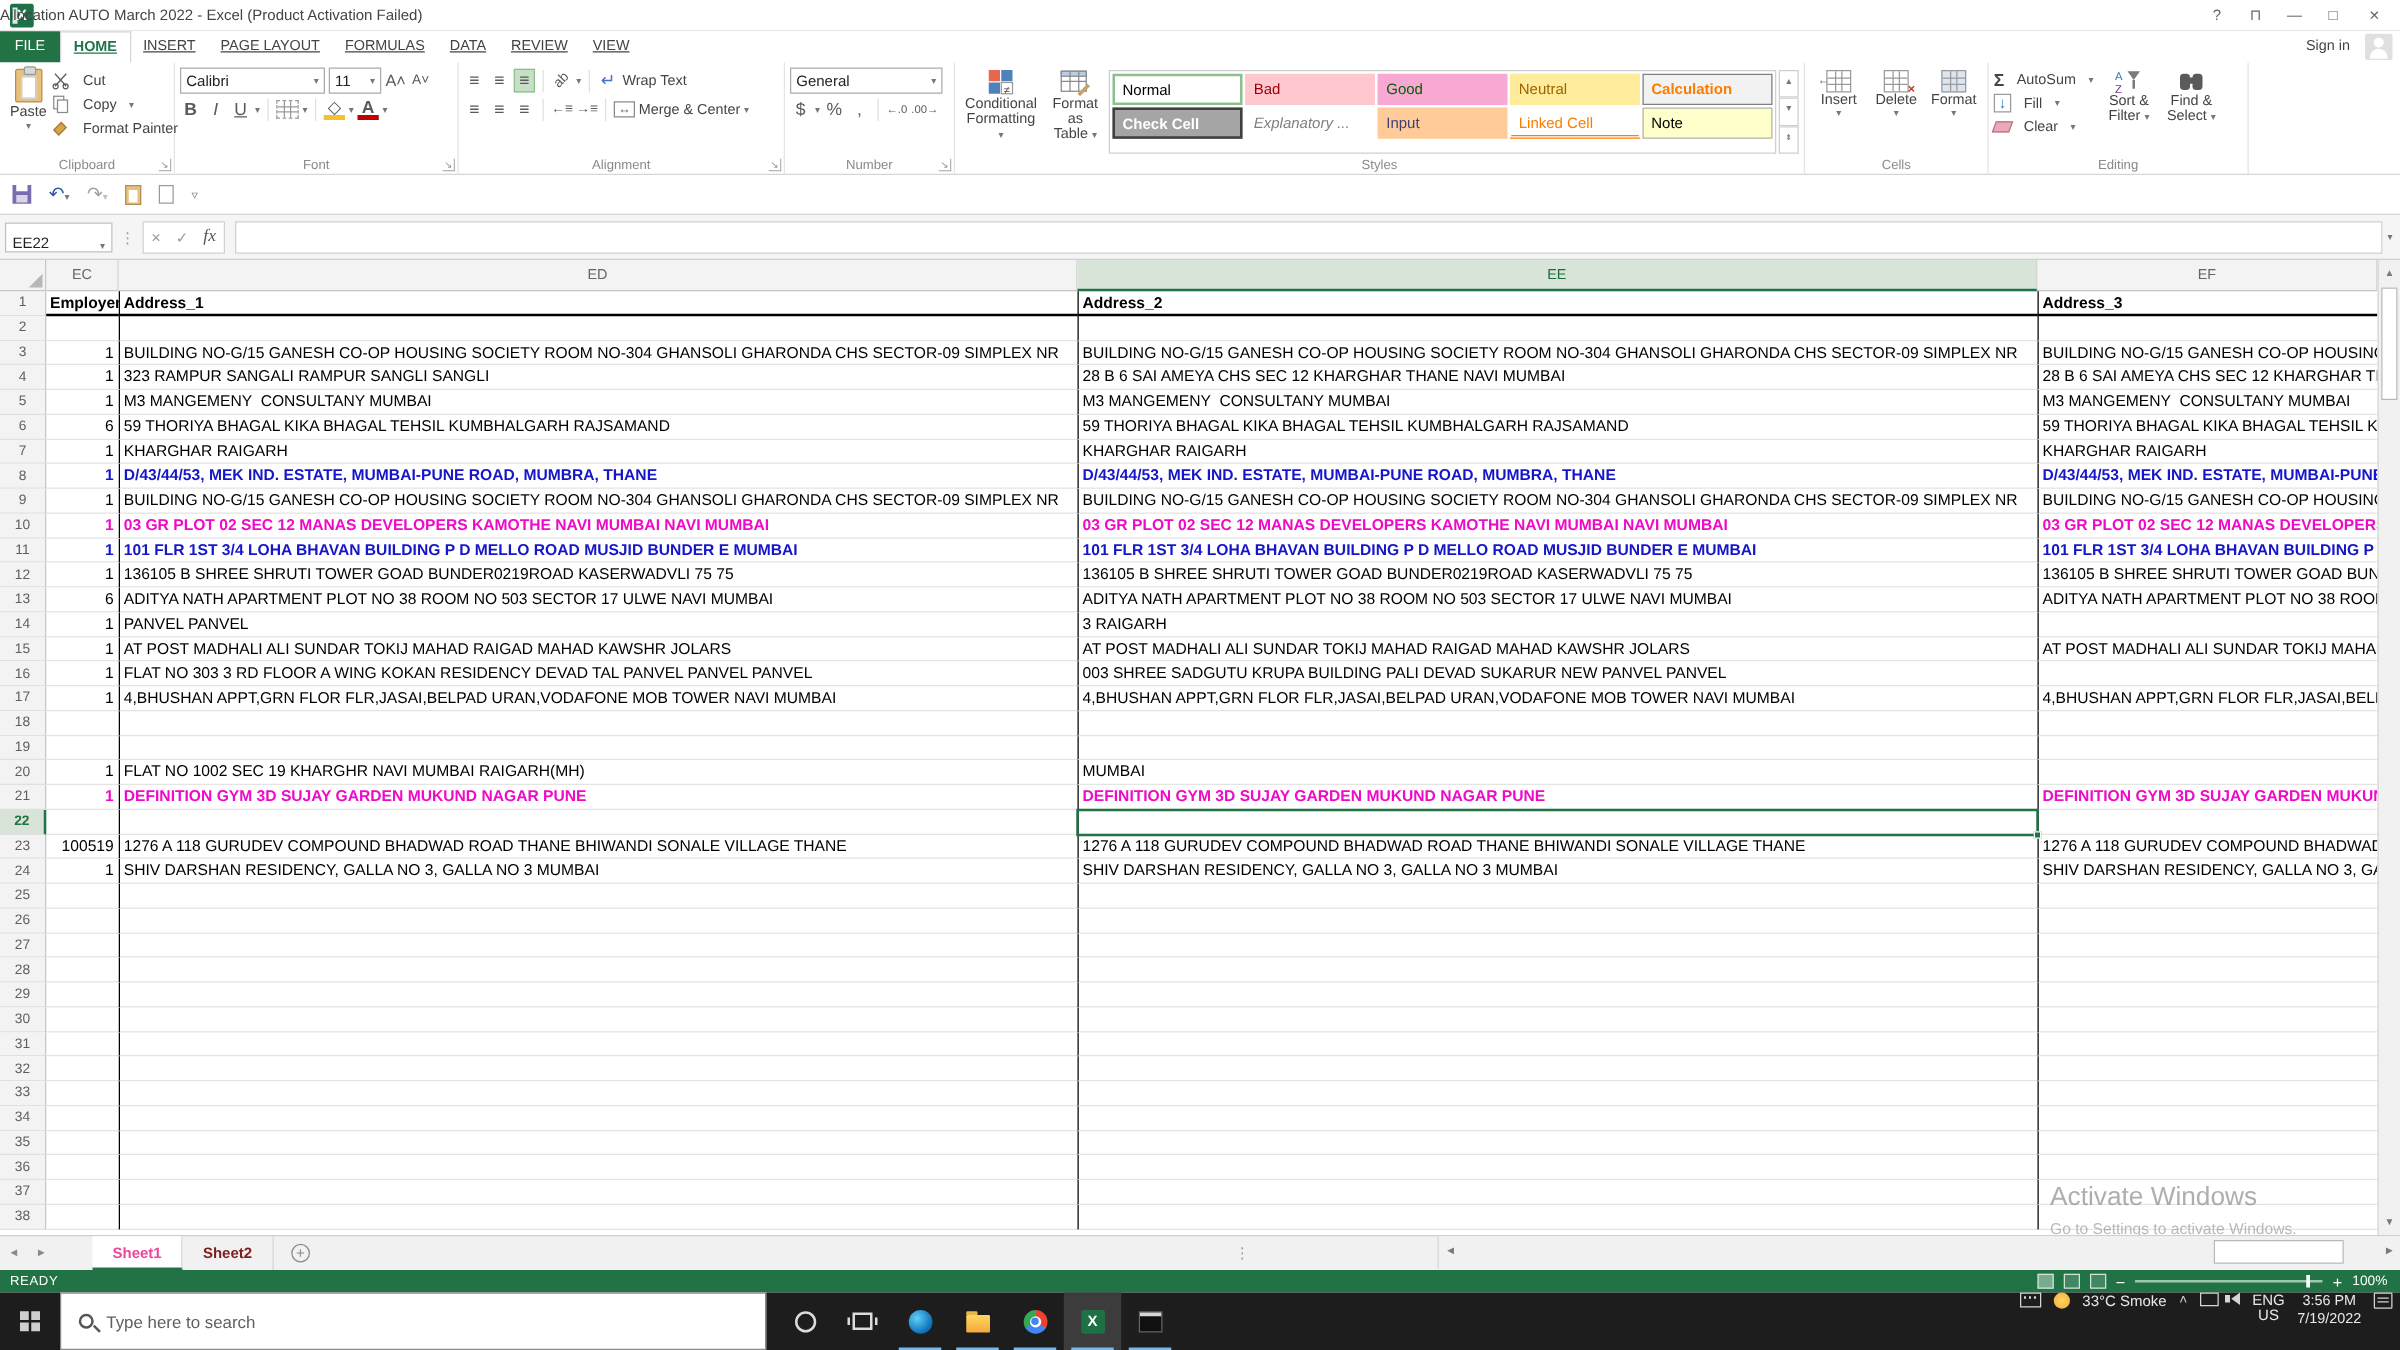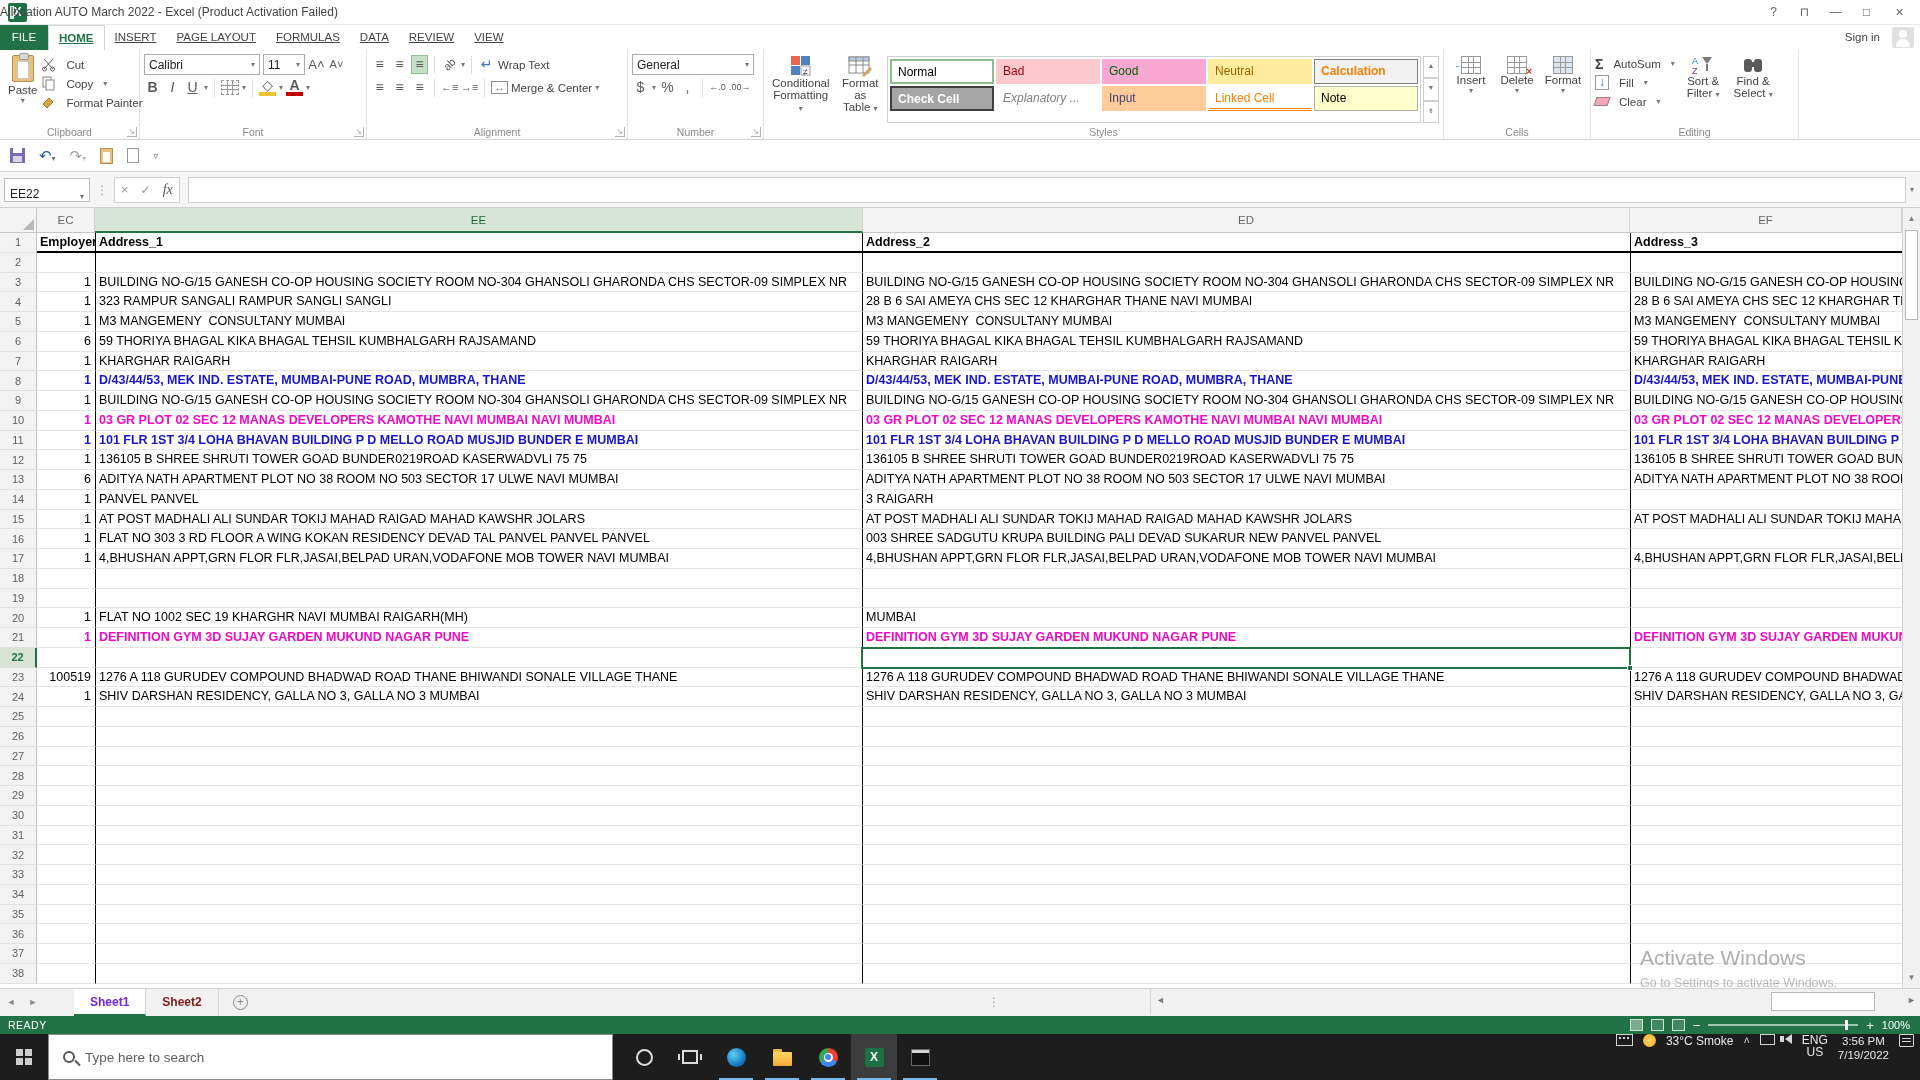--- a/index.html
+++ b/index.html
@@ -121,21 +121,21 @@
   #vscroll { position:absolute; right:0; top:0; width:18px; height:780px; background:#f1f1f1; border-left:1px solid #d5d5d5;}
   .varrow { position:absolute; left:0; width:17px; height:17px; font-size:8px; color:#7a7a7a; text-align:center; line-height:17px;}
   #vthumb { position:absolute; left:2px; top:22px; width:13px; height:90px; background:#fff; border:1px solid #b8b8b8;}
 
   
   #sheetbar { position:absolute; top:988px; left:0; width:1920px; height:28px; background:#f1f1f1;
     border-top:1px solid #cfcfcf; display:flex; align-items:stretch; }
   .snav { width:22px; text-align:center; line-height:27px; font-size:9px; color:#8a8a8a; }
   #sheet-tabs { display:flex; margin-left:30px; }
   .stab { padding:0 16px; font-size:12px; color:#7f1d1d; line-height:26px; border-right:1px solid #d5d5d5;font-weight:bold; }
-  .stab.active { background:#fff; color:#6d28d9; font-weight:bold; border-bottom:2px solid #217346; }
+  .stab.active { background:#fff; color:#ec4899; font-weight:bold; border-bottom:2px solid #217346; }
   .addsheet { width:15px; height:15px; border:1px solid #8a8a8a; border-radius:50%; color:#8a8a8a; font-size:12px;
     line-height:13px; text-align:center; margin:6px 0 0 14px; }
   #hscroll { position:absolute; right:0; top:989px; width:770px; height:26px; background:#f1f1f1; border-left:1px solid #d5d5d5;}
   #hthumb { position:absolute; left:620px; top:3px; width:104px; height:19px; background:#fff; border:1px solid #b8b8b8;}
   .harrow { position:absolute; top:6px; font-size:9px; color:#7a7a7a; }
 
   
   #statusbar { position:absolute; top:1016px; left:0; width:1920px; height:18px; background:#217346;
     color:#fff; font-size:10.5px; display:flex; align-items:center; }
   #status-mode { margin-left:8px; letter-spacing:.5px; }
@@ -466,22 +466,22 @@
     <span class="fx">fx</span>
   </div>
   <div id="formula-input"></div>
   <span class="dd" style="margin-right:6px">▾</span>
 </div>
 
 <div id="grid">
   <div id="colheads">
     <div class="corner"></div>
   <div class="ch" style="width: 58px;">EC</div>
+      <div class="ch" style="width: 767px;">ED</div>
       <div class="ch sel" style="width: 768px;">EE</div>
-      <div class="ch" style="width: 767px;">ED</div>
       <div class="ch" style="width: 272px;">EF</div>
     </div>
   <div id="gridrows">
       <div class="row" style="height: 19.7632px;">
         <div class="gut">1</div>
         <div class="cell c-ec hd" style="width: 58px; line-height: 18.7632px;">Employer_</div>
         <div class="cell c-ed hd" style="width: 767px; line-height: 18.7632px;">Address_1</div>
         <div class="cell c-ee hd" style="width: 768px; line-height: 18.7632px;">Address_2</div>
         <div class="cell c-ef hd" style="width: 272px; line-height: 18.7632px;">Address_3</div>
       </div>

